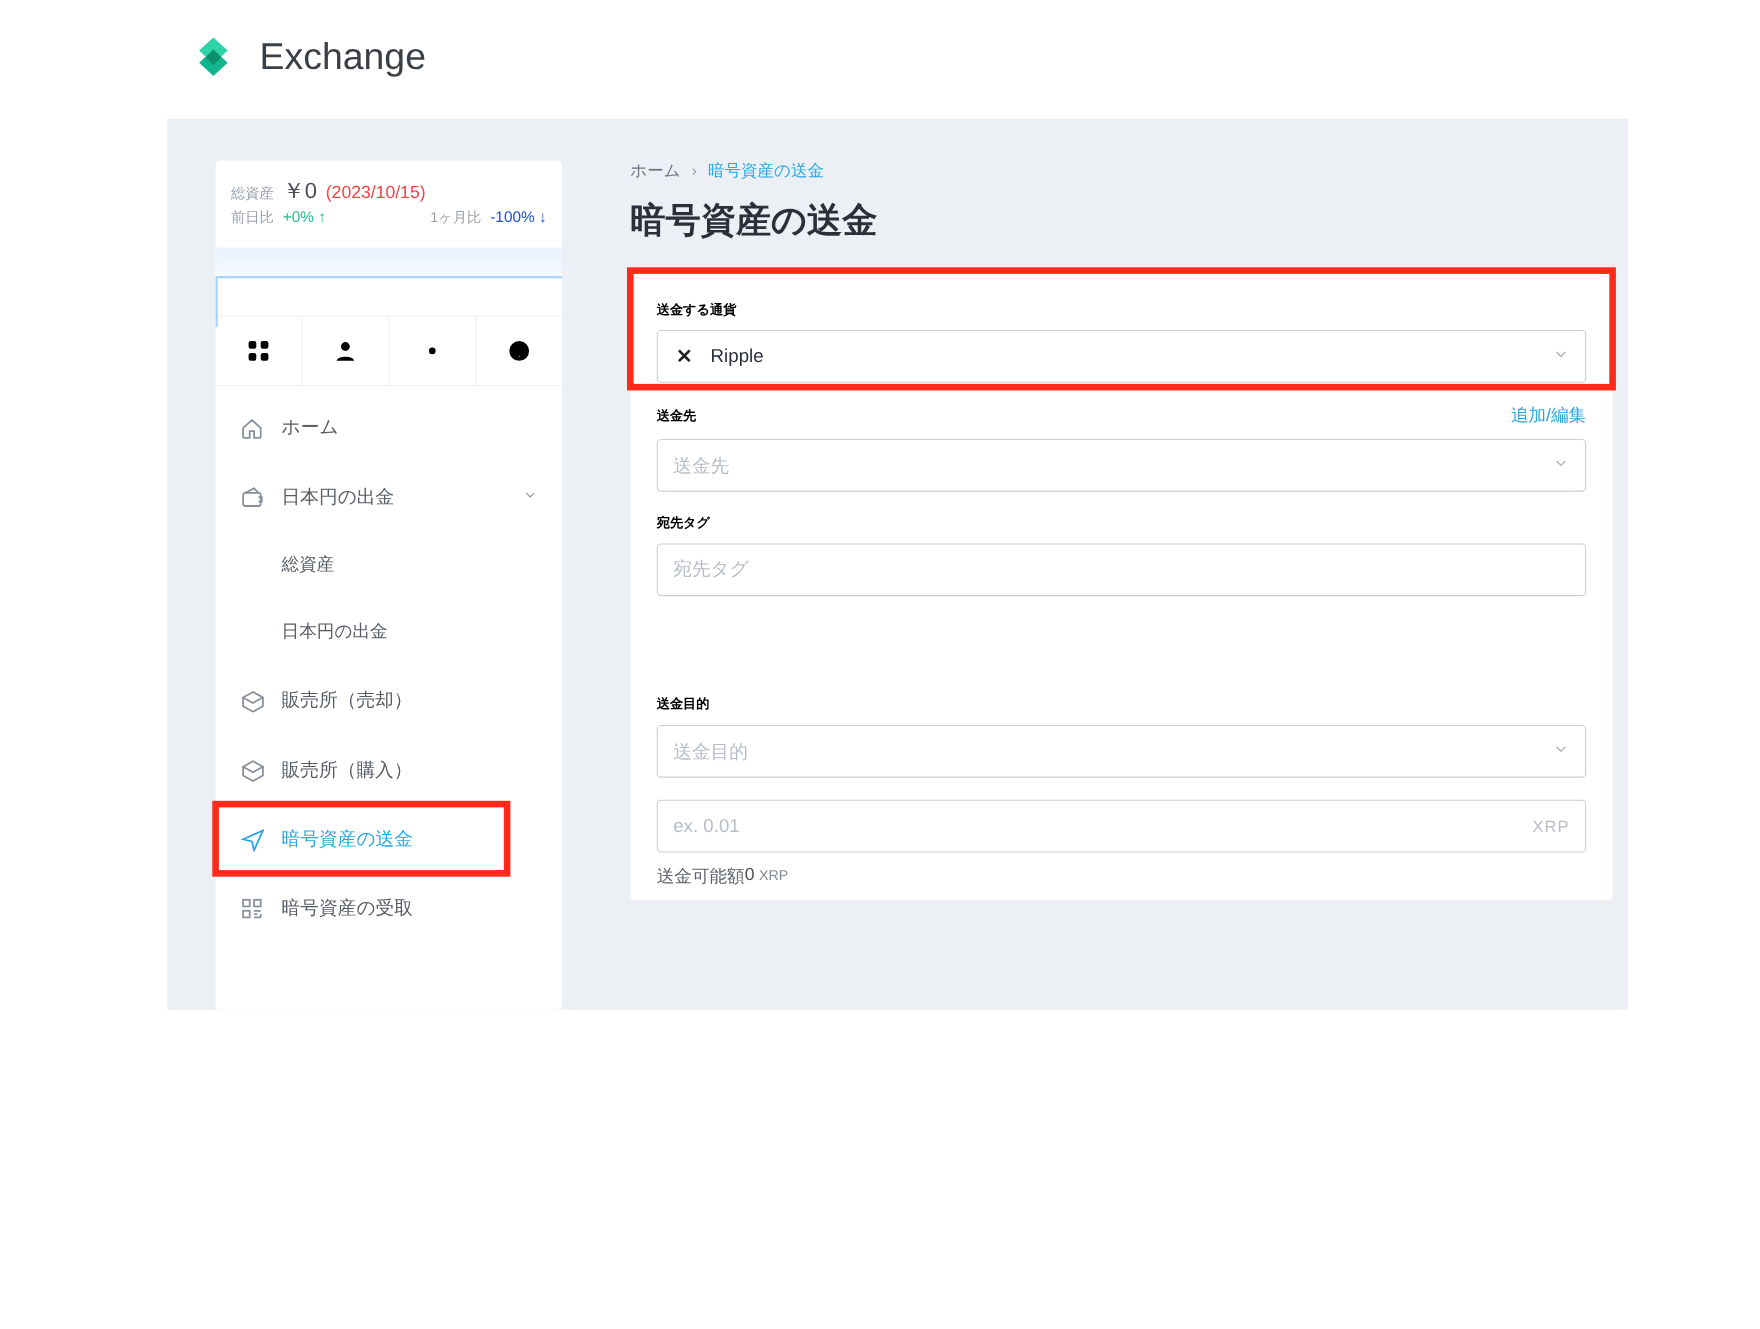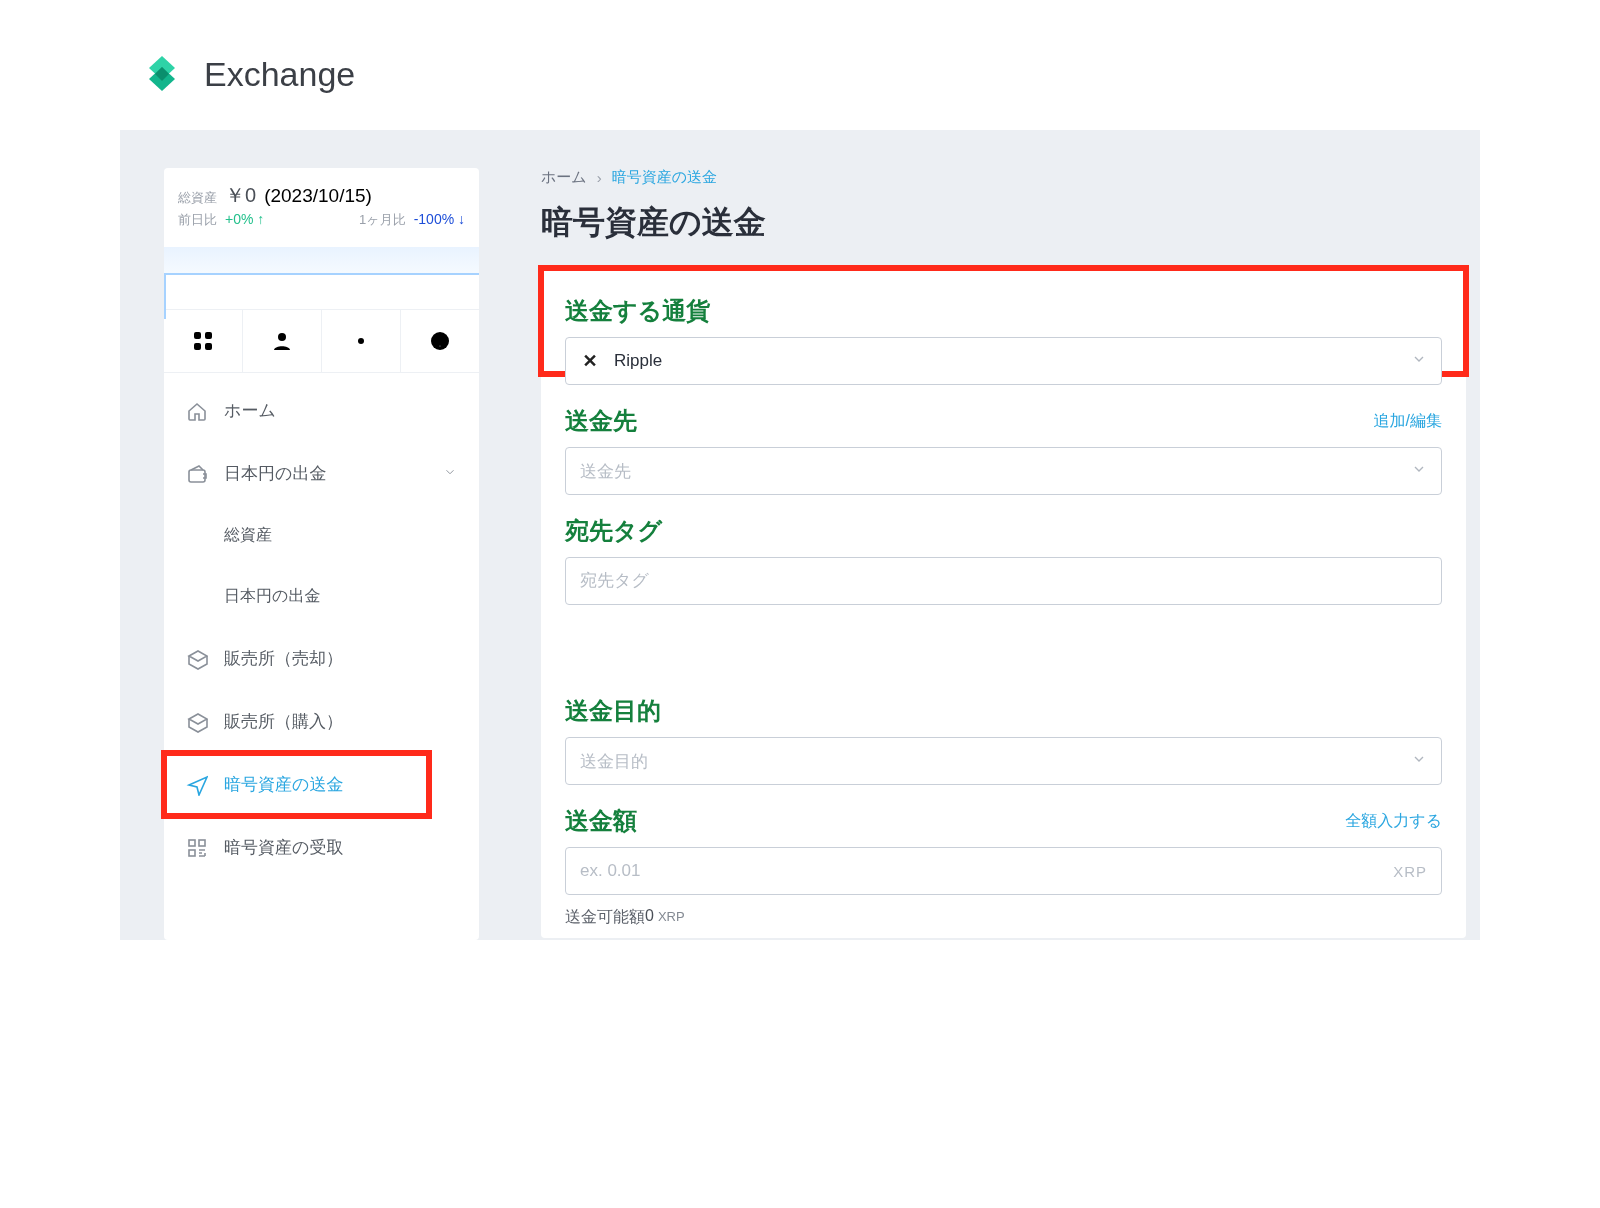--- a/index.html
+++ b/index.html
@@ -6,21 +6,22 @@
   html, body {
     width: 1600px;
     height: 1208px;
     font-family: -apple-system, BlinkMacSystemFont, "Segoe UI", "Hiragino Kaku Gothic ProN", "Hiragino Sans", Meiryo, sans-serif;
     background: #fff;
     color: #2a2f3a;
   }
 
   
   .page {
-    padding: 44px 120px 0 120px;
+    padding: 22px 120px 0 120px;
+    margin-left: 32px;
   }
 
   
   .logo-row {
     display: flex;
     align-items: center;
     gap: 22px;
     padding: 10px 22px 36px 22px;
   }
   .logo-mark {
@@ -58,21 +59,21 @@
     font-size: 14px;
   }
   .stats-row {
     display: flex;
     align-items: baseline;
     gap: 8px;
     margin-bottom: 2px;
   }
   .stats-label { color:#9aa0aa; font-size:13px; }
   .stats-val-main { font-size:20px; color:#4a4f57; }
-  .stats-date { color:#000000; font-size:19px; }
+  .stats-date { color:#ef4444; font-size:16px; }
   .stats-pos { color:#23c08c; }
   .stats-neg { color:#1d4ed8; }
   .stats-row2 {
     display:flex;
     gap:8px;
     align-items:baseline;
     font-size:14px;
   }
 
   .sparkline {
@@ -174,23 +175,23 @@
   .field-block {
     padding:16px 24px 4px 24px;
   }
   .field-label-row {
     display:flex;
     justify-content:space-between;
     align-items:center;
     margin-bottom:10px;
   }
   .field-label {
-    font-size:24px;
+    font-size:12px;
     font-weight:600;
-    color:#15803d;
+    color:#000000;
   }
   .field-link {
     color:#2aa6e0;
     font-size:16px;
     cursor:pointer;
   }
   .select-box, .input-box {
     border:1px solid #c9cfd8;
     border-radius:4px;
     height:48px;
@@ -432,24 +433,20 @@
             <span class="select-placeholder">送金目的</span>
             <span class="chev-down">
               <svg width="16" height="16" viewBox="0 0 24 24" fill="none" stroke="currentColor" stroke-width="2">
                   <path d="M6 9l6 6 6-6"></path>
                 </svg>
             </span>
           </div>
         </div>
 
         <div class="field-block">
-          <div class="field-label-row">
-            <div class="field-label">送金額</div>
-            <div class="field-link">全額入力する</div>
-          </div>
           <div class="input-box">
             <input type="text" placeholder="ex. 0.01" style="">
             <span class="unit-right">XRP</span>
           </div>
         </div>
 
         <div class="below-row">
           <span>送金可能額</span>
           <span class="amt">
             <span>0</span><span class="unit">XRP</span>

